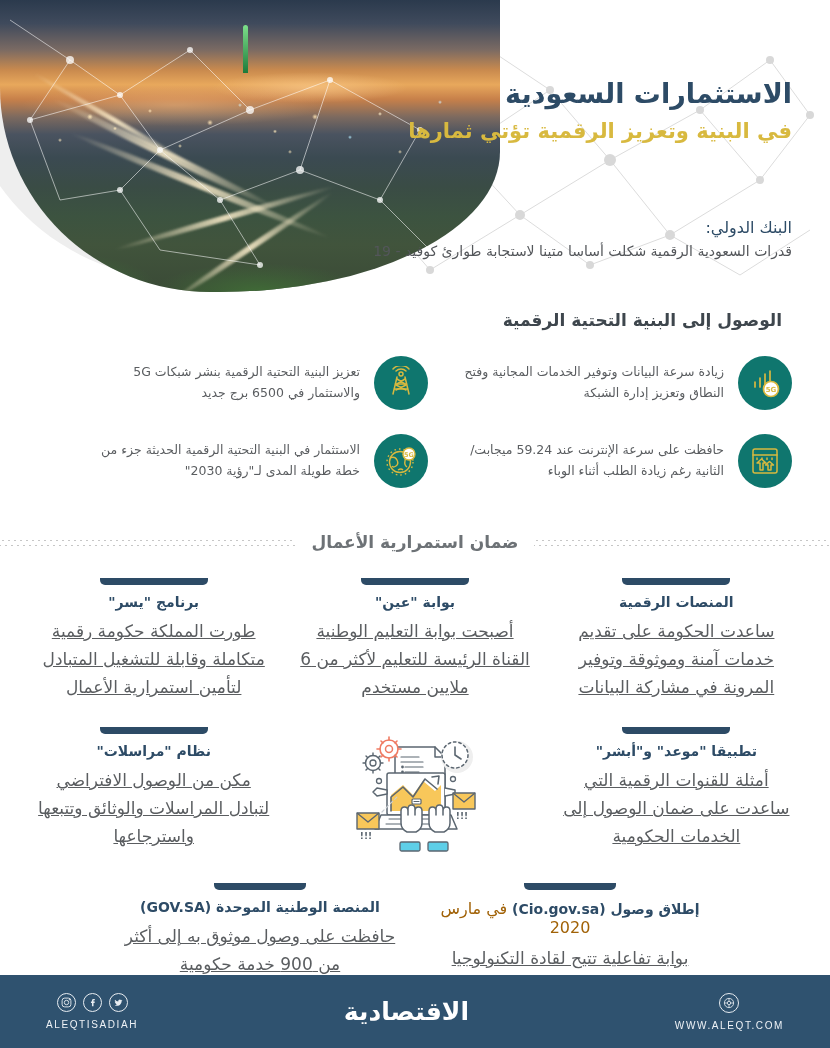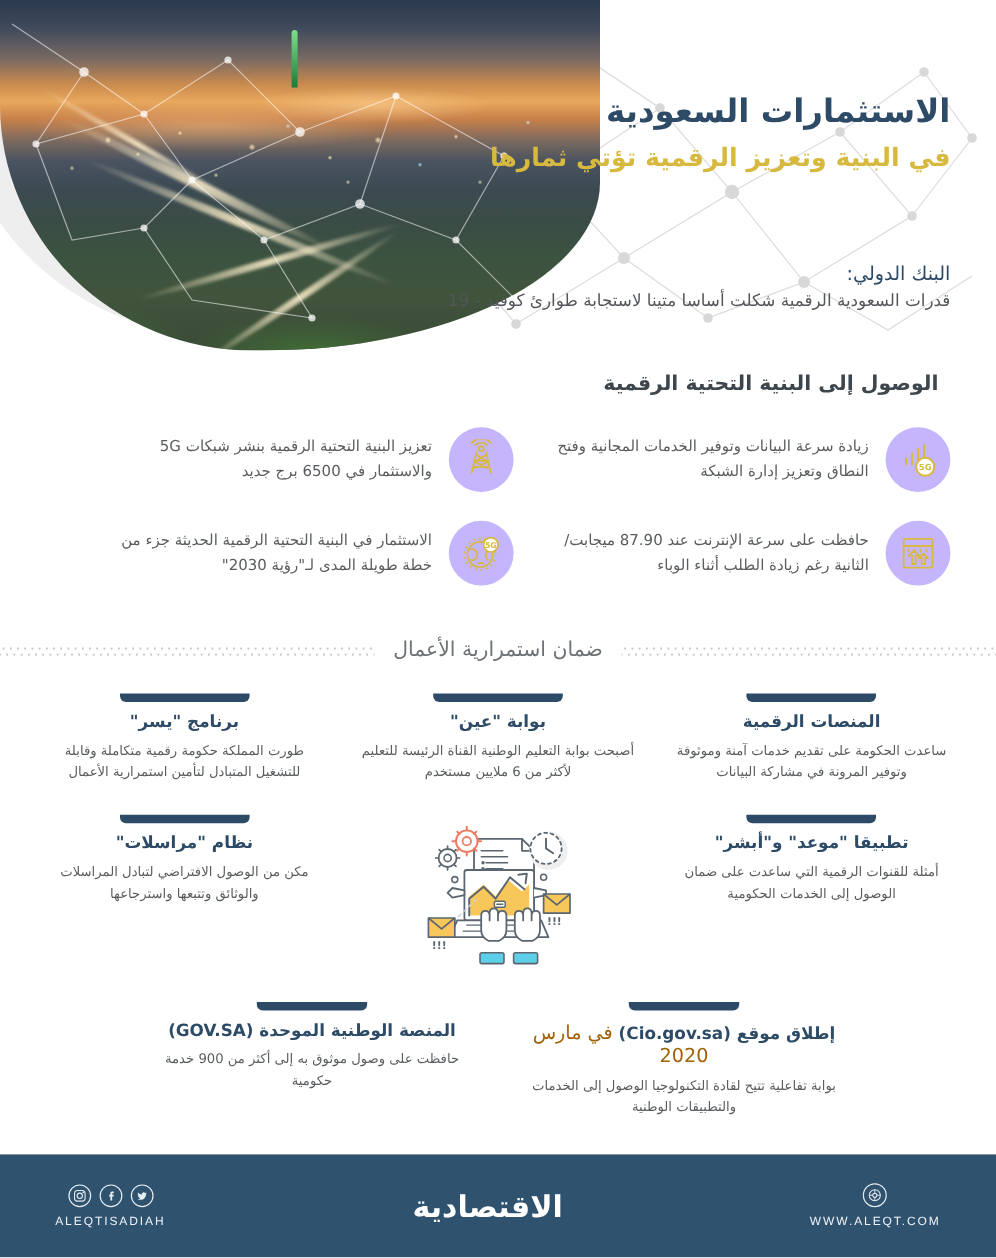--- a/index.html
+++ b/index.html
@@ -191,21 +191,21 @@
     flex-direction: row;
     align-items: center;
     gap: 14px;
     justify-content: flex-start;
   }
   .icon-bubble {
     flex: 0 0 auto;
     width: 54px;
     height: 54px;
     border-radius: 50%;
-    background: #c4b5fd;
+    background: #0f766e;
     display: flex;
     align-items: center;
     justify-content: center;
   }
   .access-text {
     flex: 1 1 auto;
     font-size: 12.5px;
     line-height: 1.65;
     color: #5a5d60;
     text-align: right;
@@ -227,21 +227,21 @@
       radial-gradient(circle 1px, #c6c6c6 99%, transparent 100%),
       radial-gradient(circle 1px, #c6c6c6 99%, transparent 100%);
     background-size: 6px 5px, 6px 5px;
     background-position: 0 0, 3px 5px;
     background-repeat: repeat-x, repeat-x;
   }
   .biz-heading {
     flex: 0 0 auto;
     padding: 0 16px;
     font-size: 17px;
-    font-weight: normal;
+    font-weight: bold;
     color: #6d7276;
     white-space: nowrap;
   }
 
   
   .biz {
     padding: 0 30px;
     margin-top: 16px;
   }
   .biz-row {
@@ -260,23 +260,24 @@
     background: #2d4b66;
     border-radius: 0 0 5px 5px;
   }
   .card-title {
     font-size: 14px;
     font-weight: bold;
     color: #2d4b66;
     margin-bottom: 7px;
   }
   .card-desc {
-    font-size: 11px;
+    font-size: 17px;
     color: #5a5d60;
     line-height: 1.65;
+    text-decoration: underline;
   }
 
   .biz-row-2 {
     display: grid;
     grid-template-columns: 1fr 1fr 1fr;
     column-gap: 14px;
     margin-top: 26px;
     align-items: start;
   }
   .illus-cell {
@@ -299,21 +300,21 @@
     font-size: 16px;
     color: #a16207;
   }
 
   
   .footer {
     position: absolute;
     left: 0;
     bottom: 0;
     width: 830px;
-    height: 86px;
+    height: 73px;
     background: #2f526f;
     display: flex;
     align-items: center;
     justify-content: space-between;
     padding: 0 46px;
     direction: ltr;
   }
   .f-left, .f-right {
     display: flex;
     flex-direction: column;
@@ -480,21 +481,21 @@
               <line x1="5" y1="11" x2="29" y2="11"></line>
               <line x1="9" y1="14" x2="9" y2="17" stroke-dasharray="1.5 2"></line>
               <line x1="14" y1="14" x2="14" y2="17" stroke-dasharray="1.5 2"></line>
               <line x1="19" y1="14" x2="19" y2="17" stroke-dasharray="1.5 2"></line>
               <line x1="24" y1="14" x2="24" y2="17" stroke-dasharray="1.5 2"></line>
               <path d="M12 26 L12 19 L9 19 L13.5 15 L18 19 L15 19 L15 26 Z"></path>
               <path d="M20 26 L20 21 L17.5 21 L21.5 17.5 L25.5 21 L23 21 L23 26 Z"></path>
             </g>
           </svg>
         </span>
-        <span class="access-text">حافظت على سرعة الإنترنت عند 87.90 ميجابت/الثانية رغم زيادة الطلب أثناء الوباء</span>
+        <span class="access-text">حافظت على سرعة الإنترنت عند 59.24 ميجابت/الثانية رغم زيادة الطلب أثناء الوباء</span>
       </div>
 
       <div class="access-item">
         <span class="icon-bubble">
           <svg width="34" height="34" viewBox="0 0 34 34">
             <g fill="none" stroke="#d8b93f" stroke-width="1.4">
               <circle cx="16" cy="18" r="10.5"></circle>
               <circle cx="16" cy="18" r="13" stroke-dasharray="1.6 3"></circle>
               <path d="M6 14 Q11 12 13 16 Q15 20 12 22 Q9 24 8 22"></path>
               <path d="M19 10 Q22 13 21 17 Q20 21 23 23"></path>
@@ -632,21 +633,21 @@
         <div class="card-bar"></div>
         <div class="card-title">نظام "مراسلات"</div>
         <div class="card-desc">مكن من الوصول الافتراضي لتبادل المراسلات والوثائق وتتبعها واسترجاعها</div>
       </div>
     </div>
 
     <div class="biz-row-3">
       <div class="biz-card">
         <div class="card-bar card-bar-sm"></div>
         <div class="card-title card-title-inline">
-          <span>إطلاق موقع (Cio.gov.sa)</span>
+          <span>إطلاق وصول (Cio.gov.sa)</span>
           <span class="card-title-note">في مارس 2020</span>
         </div>
         <div class="card-desc">بوابة تفاعلية تتيح لقادة التكنولوجيا الوصول إلى الخدمات والتطبيقات الوطنية</div>
       </div>
       <div class="biz-card">
         <div class="card-bar card-bar-sm"></div>
         <div class="card-title card-title-inline">
           <span>المنصة الوطنية الموحدة (GOV.SA)</span>
         </div>
         <div class="card-desc">حافظت على وصول موثوق به إلى أكثر من 900 خدمة حكومية</div>

